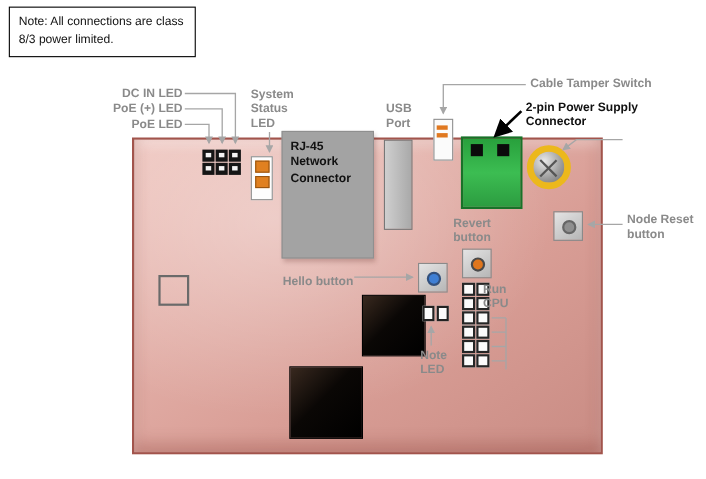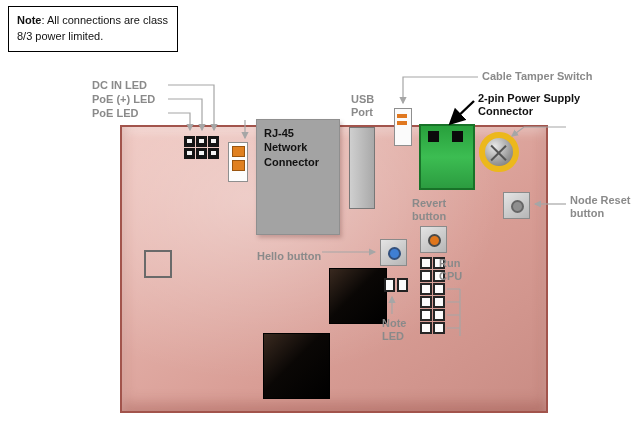--- a/index.html
+++ b/index.html
@@ -1,31 +1,31 @@
 <!DOCTYPE html>
 <html><head>
 <meta charset="utf-8">
 <style>
   html,body{margin:0;padding:0;background:#fff;}
   .canvas{position:relative;width:642px;height:435px;background:#fff;overflow:hidden;
           font-family:"Liberation Sans",sans-serif;}
   
   .note{position:absolute;left:8px;top:6px;width:152px;border:1px solid #000;
         background:#fff;padding:6px 8px;font-size:11px;line-height:1.45;color:#111;}
-  .note .b{font-weight:bold;}
+  .note .b{font-weight:normal;}
   
   .board{position:absolute;left:120px;top:125px;width:424px;height:284px;
          border:2px solid #a2544c;
          background:
            radial-gradient(ellipse at 30% 25%, rgba(255,255,255,.35), rgba(255,255,255,0) 60%),
            linear-gradient(145deg,#eec3bc,#d99e96 60%,#c98c84);
          box-shadow: inset 0 -8px 14px rgba(120,40,32,.25), inset 0 6px 10px rgba(255,255,255,.3);}
   
   .lbl{position:absolute;font-weight:bold;font-size:11px;line-height:1.2;color:#8a8a8a;z-index:5;}
-  .lbl.r{text-align:left;}
+  .lbl.r{text-align:right;}
   .lblk{color:#111;}
   
   .led-grid{position:absolute;left:184px;top:136px;display:grid;
             grid-template-columns:repeat(3,11px);grid-auto-rows:11px;gap:1px;z-index:2;}
   .pwr-led{background:#151515;position:relative;}
   .pwr-led::after{content:"";position:absolute;left:3px;top:3px;width:5px;height:4px;background:#f4f4f4;}
   
   .sys-led{position:absolute;left:228px;top:142px;width:18px;height:38px;background:#fdfdfd;
            border:1px solid #8f8f8f;z-index:2;}
   .amber{position:absolute;left:3px;width:11px;height:9px;background:#e08020;border:1px solid #9a5510;}
@@ -177,20 +177,21 @@
     <path class="ln" d="M566,127 L524,127 L512,136" marker-end="url(#arr)"></path>
     <path class="ln" d="M566,204 L535,204" marker-end="url(#arr)"></path>
     <path class="ln" d="M322,252 L375,252" marker-end="url(#arr)"></path>
     <path class="ln" d="M392,314 L392,297" marker-end="url(#arr)"></path>
     <path class="ln" d="M447,289 L460,289 M447,302 L460,302 M447,315 L460,315 M447,328 L460,328 M460,289 L460,336"></path>
   </svg>
 
   <div class="lbl r" style="left:92px;top:79px;width:74px">DC IN LED</div>
   <div class="lbl r" style="left:92px;top:93px;width:74px">PoE (+) LED</div>
   <div class="lbl r" style="left:92px;top:107px;width:74px">PoE LED</div>
+  <div class="lbl" style="left:228px;top:80px;width:56px">System Status LED</div>
   <div class="lbl" style="left:351px;top:93px;width:34px">USB Port</div>
   <div class="lbl" style="left:482px;top:70px;width:120px">Cable Tamper Switch</div>
   <div class="lbl lblk" style="left:478px;top:92px;width:128px">2-pin Power Supply Connector</div>
   <div class="lbl" style="left:570px;top:194px;width:66px">Node Reset button</div>
   <div class="lbl" style="left:412px;top:197px;width:44px">Revert button</div>
   <div class="lbl" style="left:257px;top:250px;width:70px">Hello button</div>
   <div class="lbl" style="left:382px;top:317px;width:36px">Note LED</div>
   <div class="lbl" style="left:439px;top:257px;width:34px">Run</div>
   <div class="lbl" style="left:439px;top:270px;width:34px">CPU</div>
 

